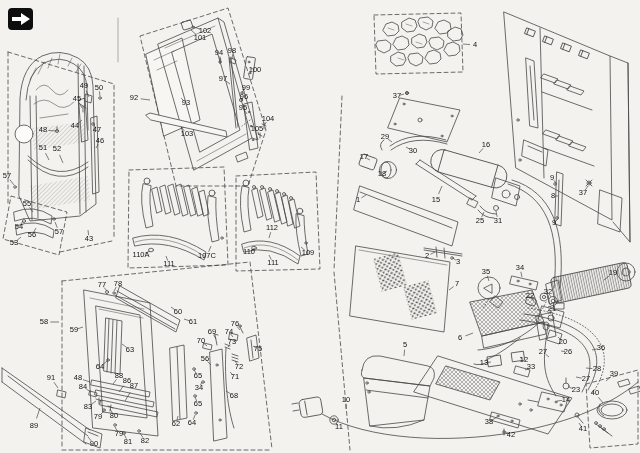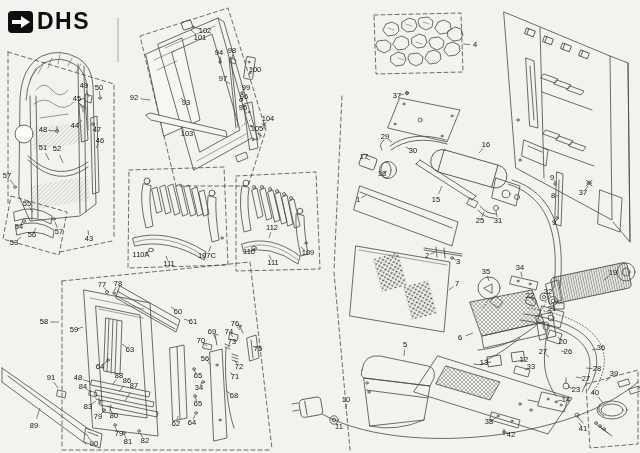--- a/index.html
+++ b/index.html
@@ -21,21 +21,20 @@
 <body>
 
 <div class="stage">
 
   <div class="logo">
     <span class="logo-mark">
       <svg width="22" height="16" viewBox="0 0 22 16">
           <polygon points="2,6 11,6 11,2 20,8 11,14 11,10 2,10" fill="#fff"></polygon>
         </svg>
     </span>
-    <span class="logo-text">DHS</span>
   </div>
 
   <svg class="art" width="640" height="453" viewBox="0 0 640 453" fill="none" stroke="#474747" stroke-width="0.8" stroke-linejoin="round" stroke-linecap="round">
     <defs>
       <pattern id="hatch" width="3" height="3" patternUnits="userSpaceOnUse" patternTransform="rotate(45)">
         <line x1="0" y1="0" x2="0" y2="3" stroke="#8a8a8a" stroke-width="0.6"></line>
       </pattern>
       <pattern id="grid" width="4" height="4" patternUnits="userSpaceOnUse">
         <path d="M0 0 L4 4 M4 0 L0 4" stroke="#6f6f6f" stroke-width="0.5"></path>
       </pattern>

